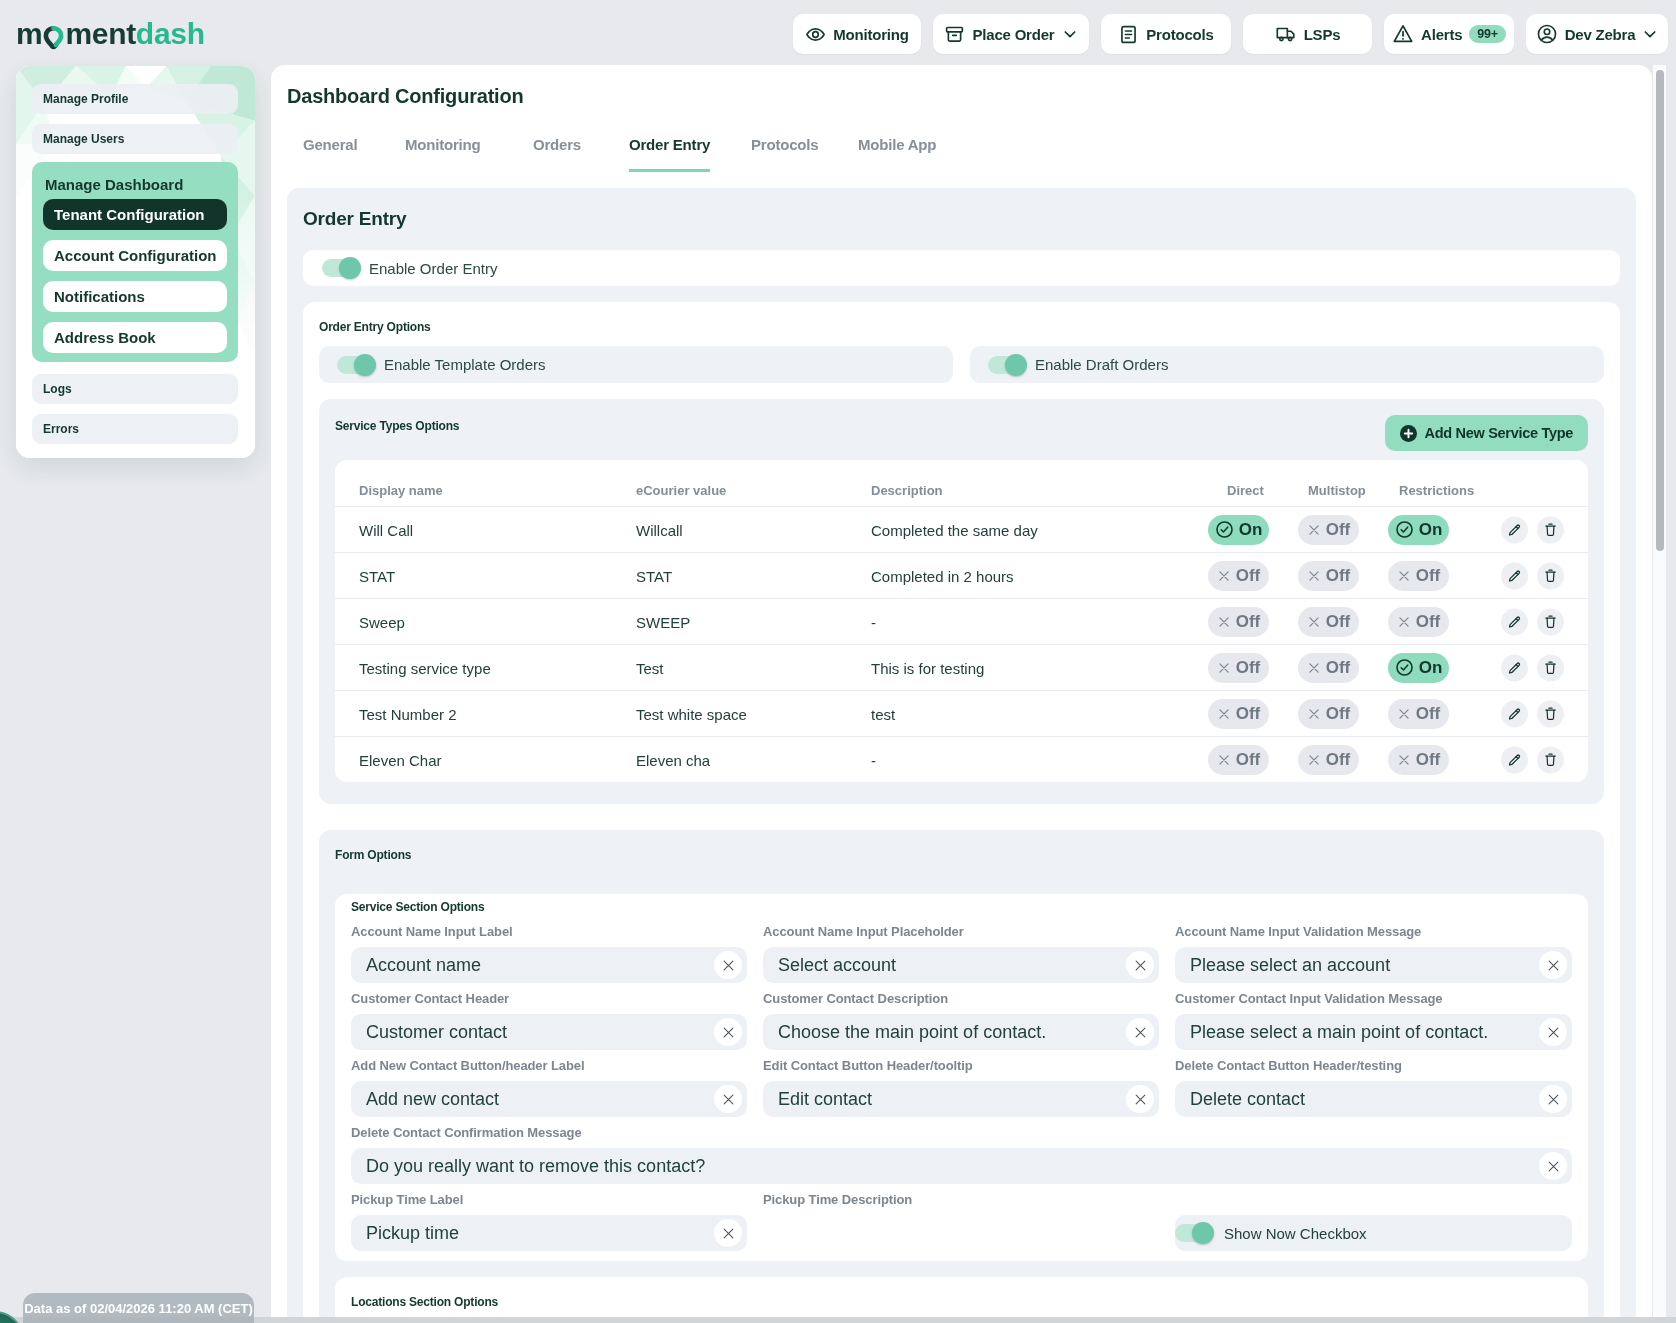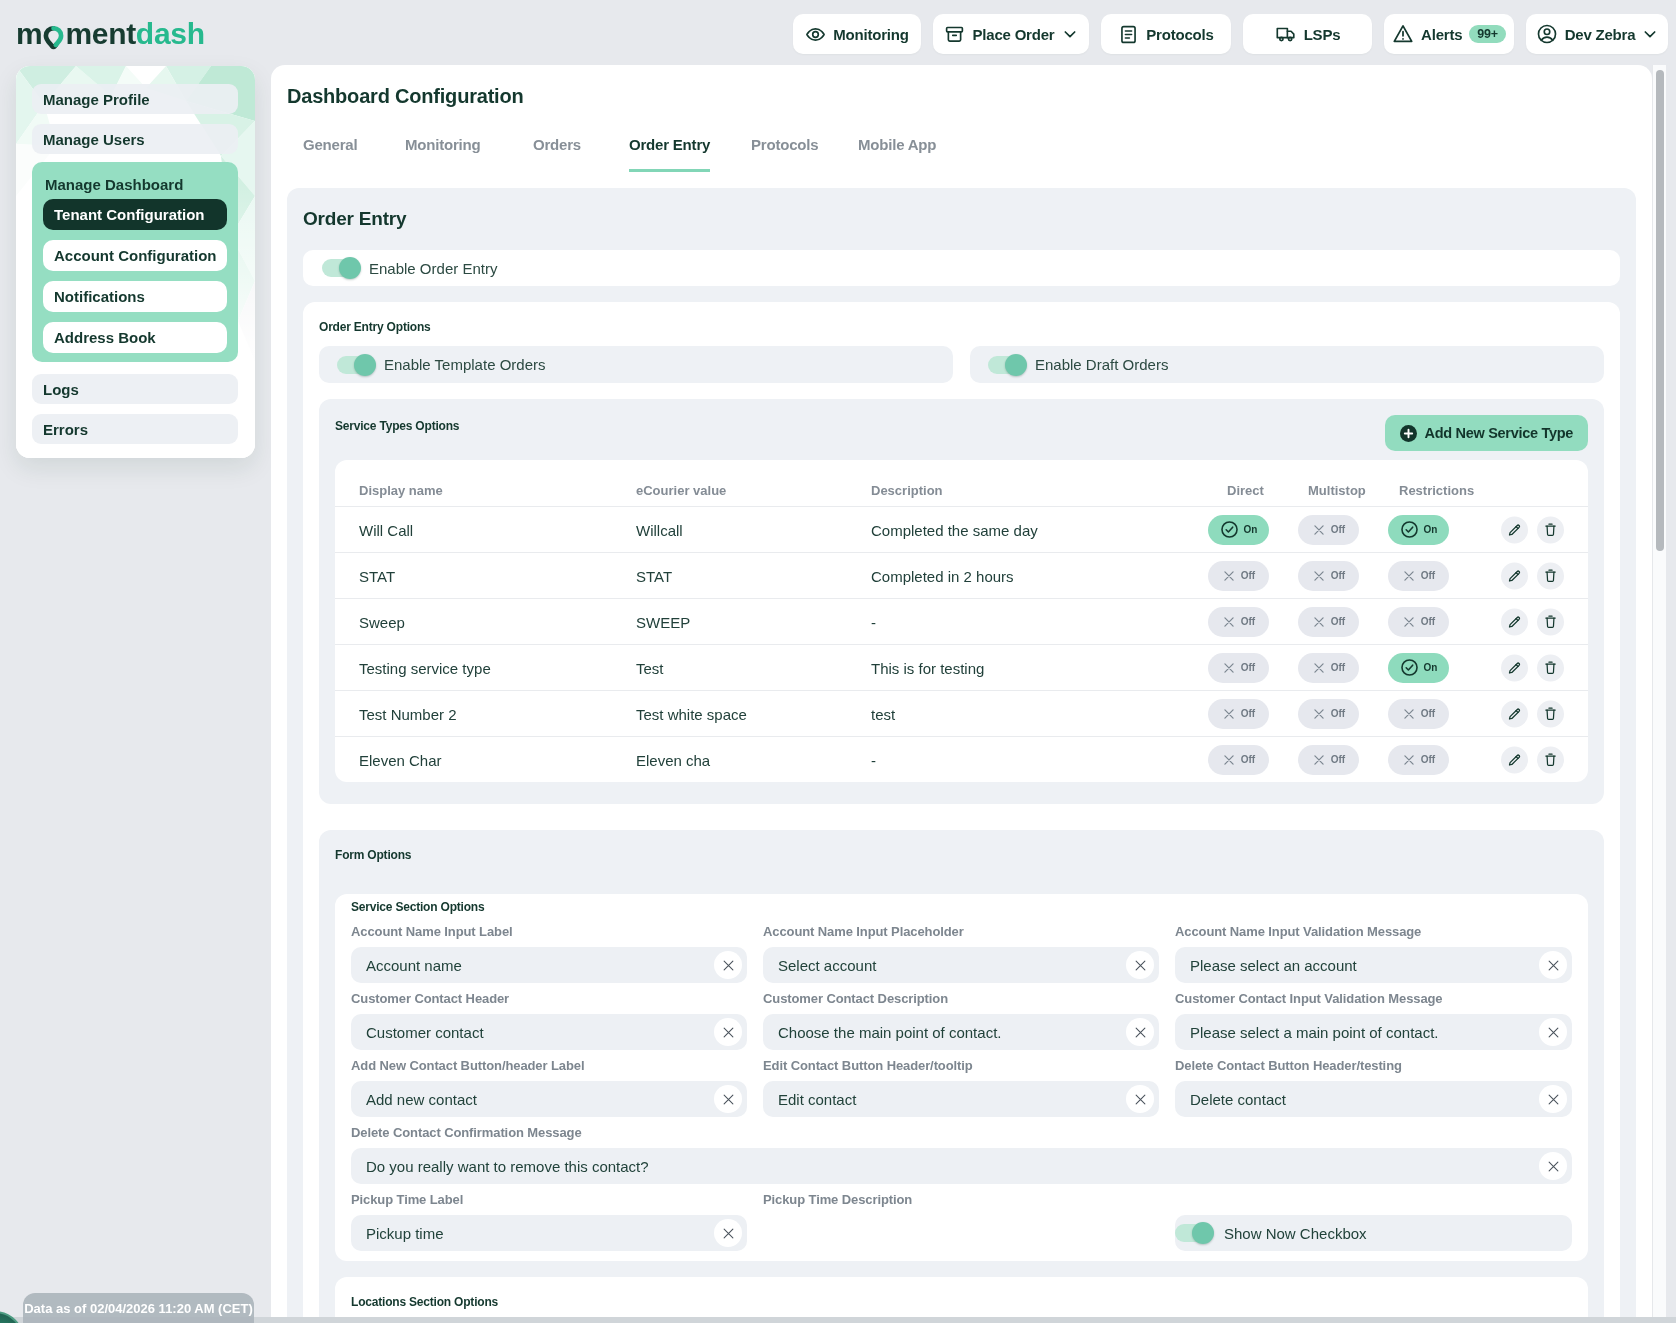--- a/index.html
+++ b/index.html
@@ -28,21 +28,21 @@
 
   
   #sidebar { position:absolute; left:16px; top:66px; width:239px; height:392px;
              background:#ffffff; border-radius:14px; overflow:hidden;
              box-shadow:0 10px 24px rgba(23,54,44,0.10); }
   #sidebar-texture { position:absolute; left:0; top:0; width:239px; height:392px; }
   #sidebar-fade { position:absolute; left:0; top:0; width:239px; height:392px;
                   background:linear-gradient(180deg, rgba(255,255,255,0) 0%, rgba(255,255,255,0) 30%, rgba(255,255,255,0.9) 72%, #ffffff 85%); }
   .snav { position:absolute; left:16px; width:206px; height:30px; border-radius:9px;
           background:rgba(236,239,243,0.92); display:flex; align-items:center;
-          padding-left:11px; font-size:15px; font-weight:700; color:#14382e; cursor:pointer; }
+          padding-left:11px; font-size:12px; font-weight:700; color:#14382e; cursor:pointer; }
   #side-group { position:absolute; left:16px; top:96px; width:206px; height:200px;
                 background:#95dec2; border-radius:10px; padding:8px 11px 0 11px; }
   #side-group-label { font-size:15px; font-weight:700; color:#14382e; padding-left:2px;
                       height:29px; display:flex; align-items:center; }
   .ssub { width:184px; height:31px; border-radius:10px; background:#ffffff; margin-bottom:10px;
           display:flex; align-items:center; padding-left:11px;
           font-size:15px; font-weight:700; color:#14382e; cursor:pointer; }
   .ssub.selected { background:#12352b; color:#ffffff; }
 
   #data-asof { position:absolute; z-index:6; left:23px; top:1293px; width:231px; height:30px;
@@ -92,34 +92,34 @@
                  letter-spacing:-0.3px; cursor:pointer; }
 
   #svc-table { margin-top:9px; height:322px; display:flex; flex-direction:column; }
   #svc-thead { height:47px; position:relative; border-bottom:1px solid #e9ebee; }
   .trow { flex:1; position:relative; border-bottom:1px solid #e9ebee; }
   .trow:last-child { border-bottom:none; }
   .th { position:absolute; top:65%; transform:translateY(-50%); font-size:13px; font-weight:700; color:#848c95; white-space:nowrap; }
   .td { position:absolute; top:50%; transform:translateY(-50%); font-size:15px; color:#21403a; white-space:nowrap; }
   .pill { position:absolute; top:50%; transform:translateY(-50%); width:61px; height:30px; border-radius:15px;
           display:flex; align-items:center; justify-content:center; gap:5px;
-          font-size:10px; font-weight:700; }
+          font-size:17px; font-weight:700; }
   .pill.on  { background:#8edbbd; color:#14382e; }
   .pill.off { background:#e6e8ee; color:#6f7983; }
   .rowbtn { position:absolute; top:50%; transform:translateY(-50%); width:27px; height:27px; border-radius:50%;
             background:#edeff3; display:flex; align-items:center; justify-content:center; cursor:pointer; }
 
   #form-panel { margin-top:26px; padding:16px; height:560px; }
   #svc-section-card { margin-top:30px; padding:4px 16px 10px 16px; height:367px; }
   #form-grid { display:grid; grid-template-columns:396px 396px 397px; column-gap:16px; row-gap:8px; margin-top:8px; }
   .fld-label { font-size:13px; line-height:15px; font-weight:700; color:#7d868f; margin-bottom:8px;
                white-space:nowrap; letter-spacing:-0.1px; }
   .fld-input { position:relative; height:36px; background:#edf0f4; border-radius:10px;
                display:flex; align-items:center; padding:0 40px 0 15px;
-               font-size:15px; color:#21423a; white-space:nowrap; }
+               font-size:18px; color:#21423a; white-space:nowrap; }
   .fld-clear { position:absolute; right:5px; top:4px; width:28px; height:28px; border-radius:50%;
                background:#ffffff; display:flex; align-items:center; justify-content:center; cursor:pointer; }
   .fld-span { grid-column:1 / -1; }
   .fld-toggle-row { height:36px; background:#edf0f4; border-radius:10px; display:flex; align-items:center; }
   .fld-toggle-row .toggle-label { margin-left:12px; color:#21423a; }
 
   #loc-section-card { margin-top:16px; padding:16px; height:60px; }
 
   
   #scrollbar { position:absolute; left:1652px; top:65px; width:14px; height:1252px;

